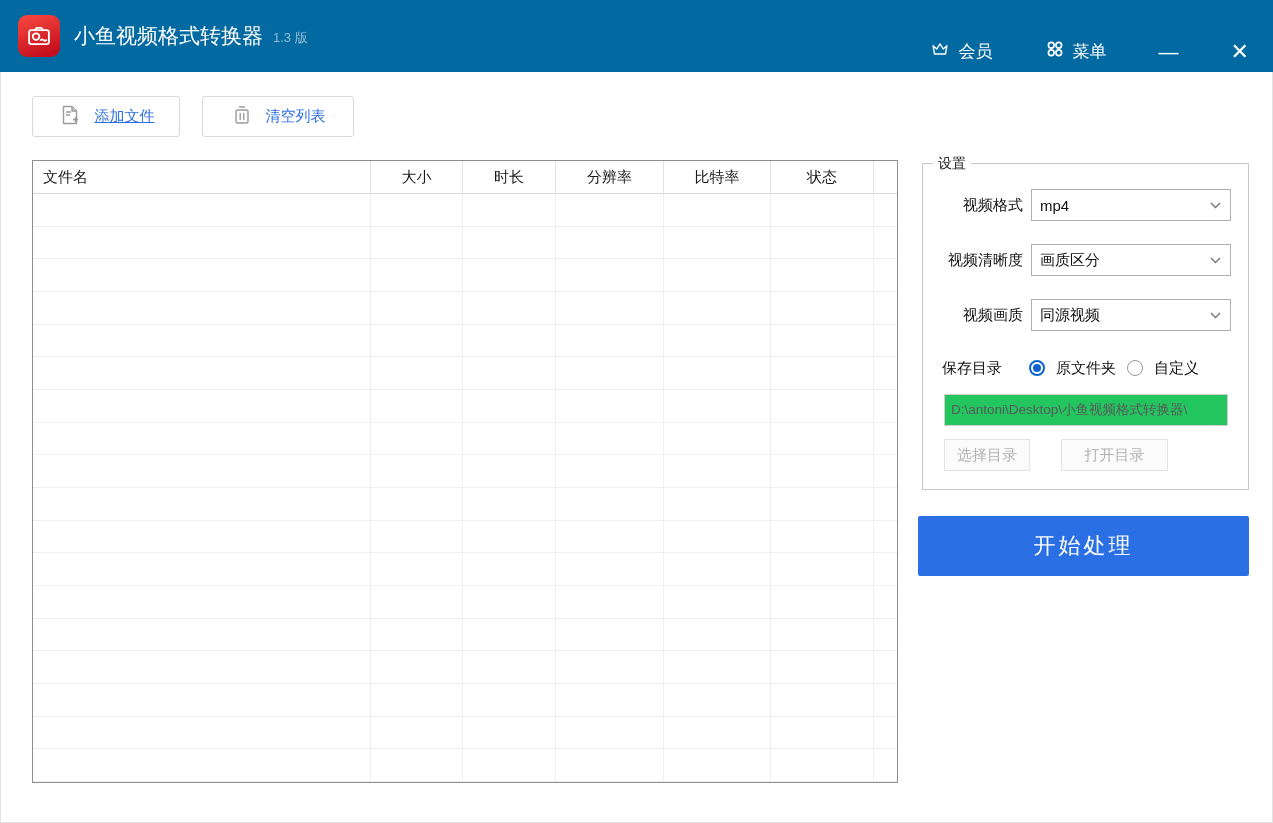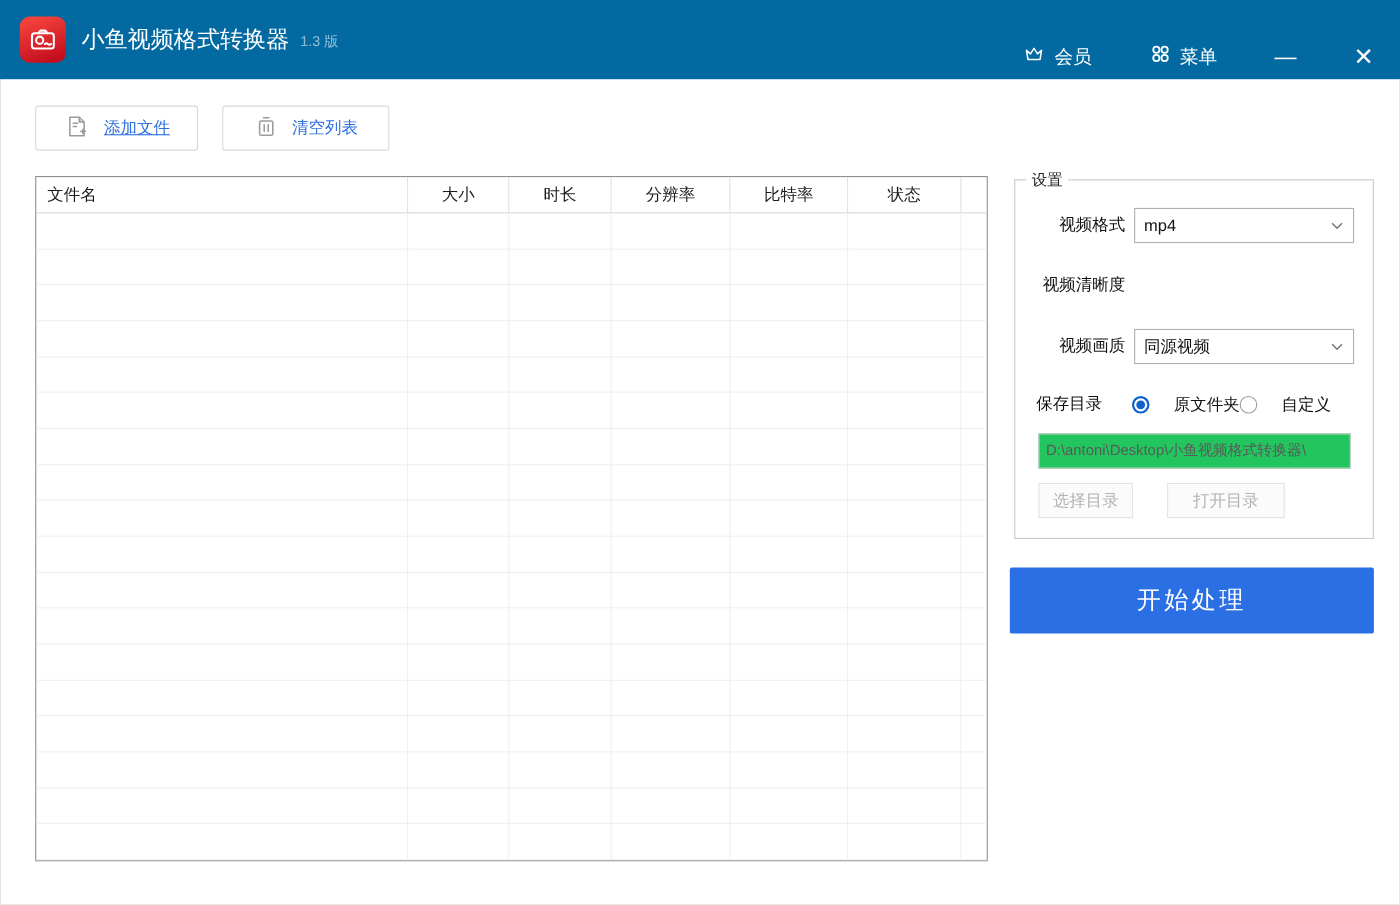--- a/index.html
+++ b/index.html
@@ -49,21 +49,21 @@
                      font-size:14px; color:#222; }
   .f-label { position:absolute; width:100px; left:0; text-align:right; font-size:15px; color:#111; line-height:32px; }
   .select-box { position:absolute; left:108px; width:200px; height:32px; border:1px solid #b0b0b0;
                 background:#fff; display:flex; align-items:center; padding:0 26px 0 8px; cursor:pointer; }
   .select-box .val { font-size:15px; color:#111; white-space:nowrap; overflow:hidden; }
   .select-box svg { position:absolute; right:9px; top:12px; }
   .row1 { top:25px; } .row2 { top:80px; } .row3 { top:135px; }
 
   .save-row { position:absolute; top:193px; left:0; right:0; height:22px; }
   .save-label { position:absolute; left:19px; font-size:15px; color:#111; line-height:22px; }
-  .radio-item { position:absolute; display:flex; align-items:center; gap:22px; cursor:pointer; height:22px; }
+  .radio-item { position:absolute; display:flex; align-items:center; gap:11px; cursor:pointer; height:22px; }
   .radio-item.r1 { left:106px; } .radio-item.r2 { left:204px; }
   .radio-dot { width:16px; height:16px; border-radius:50%; border:1px solid #9a9a9a; background:#fff;
                display:flex; align-items:center; justify-content:center; }
   .radio-item.checked .radio-dot { border:2px solid #0f62cc; }
   .radio-item.checked .radio-dot::after { content:""; width:8px; height:8px; border-radius:50%; background:#0f62cc; }
   .radio-item .radio-label { font-size:15px; color:#111; }
 
   .path-input { position:absolute; top:230px; left:21px; width:284px; height:32px;
                 border:1px solid #cfcfcf; background:#22c55e; color:#5a5a5a; font-size:13.5px;
                 padding:0 6px; font-family:"Liberation Sans","DejaVu Sans",sans-serif; }
@@ -288,20 +288,26 @@
 
     <span class="f-label row1">视频格式</span>
     <div class="select-box row1">
       <span class="val">mp4</span>
       <svg width="11" height="7" viewBox="0 0 11 7" fill="none" stroke="#777" stroke-width="1.4">
           <path d="M1 1 L5.5 5.5 L10 1"></path>
         </svg>
     </div>
 
     <span class="f-label row2">视频清晰度</span>
+    <div class="select-box row2">
+      <span class="val">画质区分</span>
+      <svg width="11" height="7" viewBox="0 0 11 7" fill="none" stroke="#777" stroke-width="1.4">
+          <path d="M1 1 L5.5 5.5 L10 1"></path>
+        </svg>
+    </div>
 
     <span class="f-label row3">视频画质</span>
     <div class="select-box row3">
       <span class="val">同源视频</span>
       <svg width="11" height="7" viewBox="0 0 11 7" fill="none" stroke="#777" stroke-width="1.4">
           <path d="M1 1 L5.5 5.5 L10 1"></path>
         </svg>
     </div>
 
     <div class="save-row">

